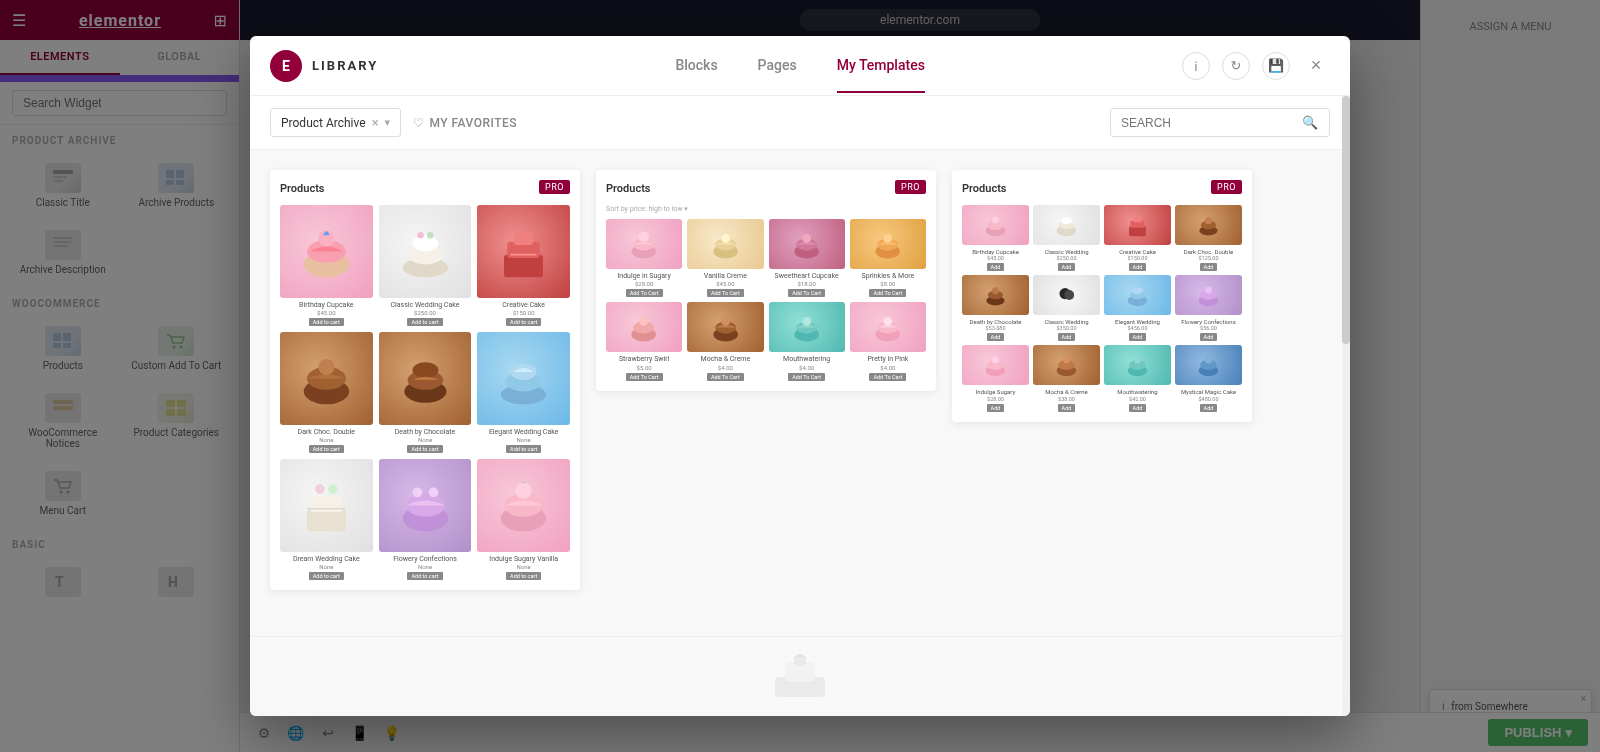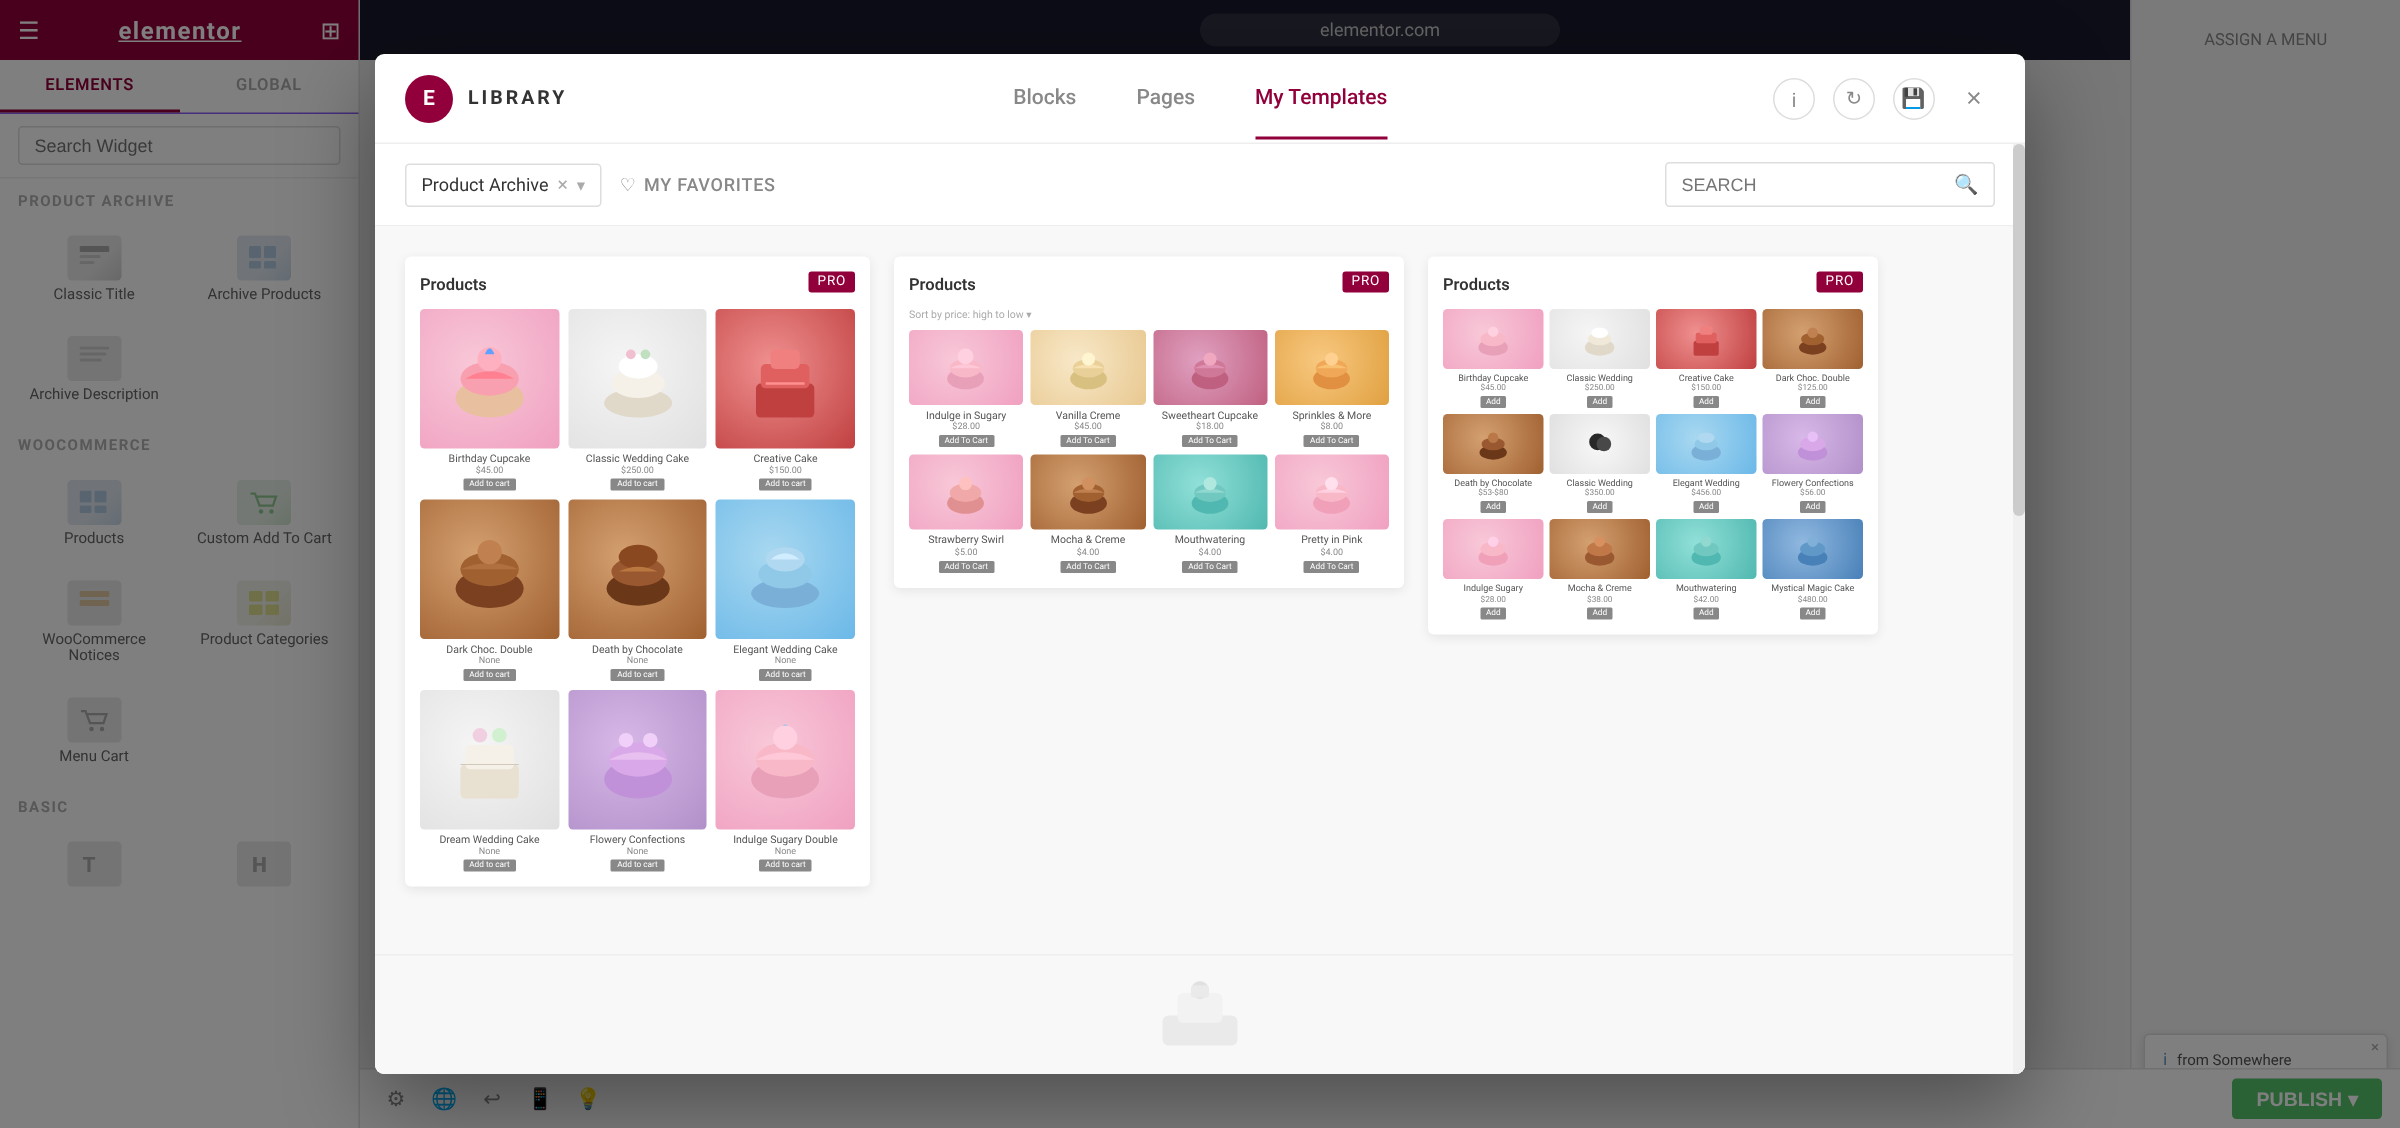--- a/index.html
+++ b/index.html
@@ -44,21 +44,21 @@
     .sidebar-header .logo {
       font-size: 16px;
       font-weight: bold;
       letter-spacing: 1px;
       color: #fff;
       text-decoration: underline;
     }
 
     .sidebar-tabs {
       display: flex;
-      border-bottom: 1px solid #8b5cf6;
+      border-bottom: 7px solid #8b5cf6;
     }
 
     .sidebar-tab {
       flex: 1;
       text-align: center;
       padding: 10px 0;
       font-size: 11px;
       font-weight: 600;
       color: #aaa;
       cursor: pointer;
@@ -898,21 +898,21 @@
               <div class="product-item">
                 <div class="product-img cake-pink">
                   <svg class="cake-svg" viewBox="0 0 40 40">
                       <ellipse cx="20" cy="28" rx="14" ry="8" fill="#e8a0b8"></ellipse>
                       <ellipse cx="20" cy="20" rx="12" ry="7" fill="#f8b8c8"></ellipse>
                       <path d="M8 20 Q20 14 32 20" fill="#ffc8d8"></path>
                       <path d="M18 8 Q20 3 22 8" fill="#60c0ff"></path>
                       <circle cx="20" cy="11" r="5" fill="#ffd0e0"></circle>
                     </svg>
                 </div>
-                <div class="product-name">Indulge Sugary Double</div>
+                <div class="product-name">Indulge Sugary Vanilla</div>
                 <div class="product-price">None</div>
                 <div class="add-to-cart">Add to cart</div>
               </div>
             </div>
           </div>
         </div>
 
         <div class="template-card" style="max-width: 340px;">
           <span class="pro-badge">PRO</span>
           <div class="card-inner">

